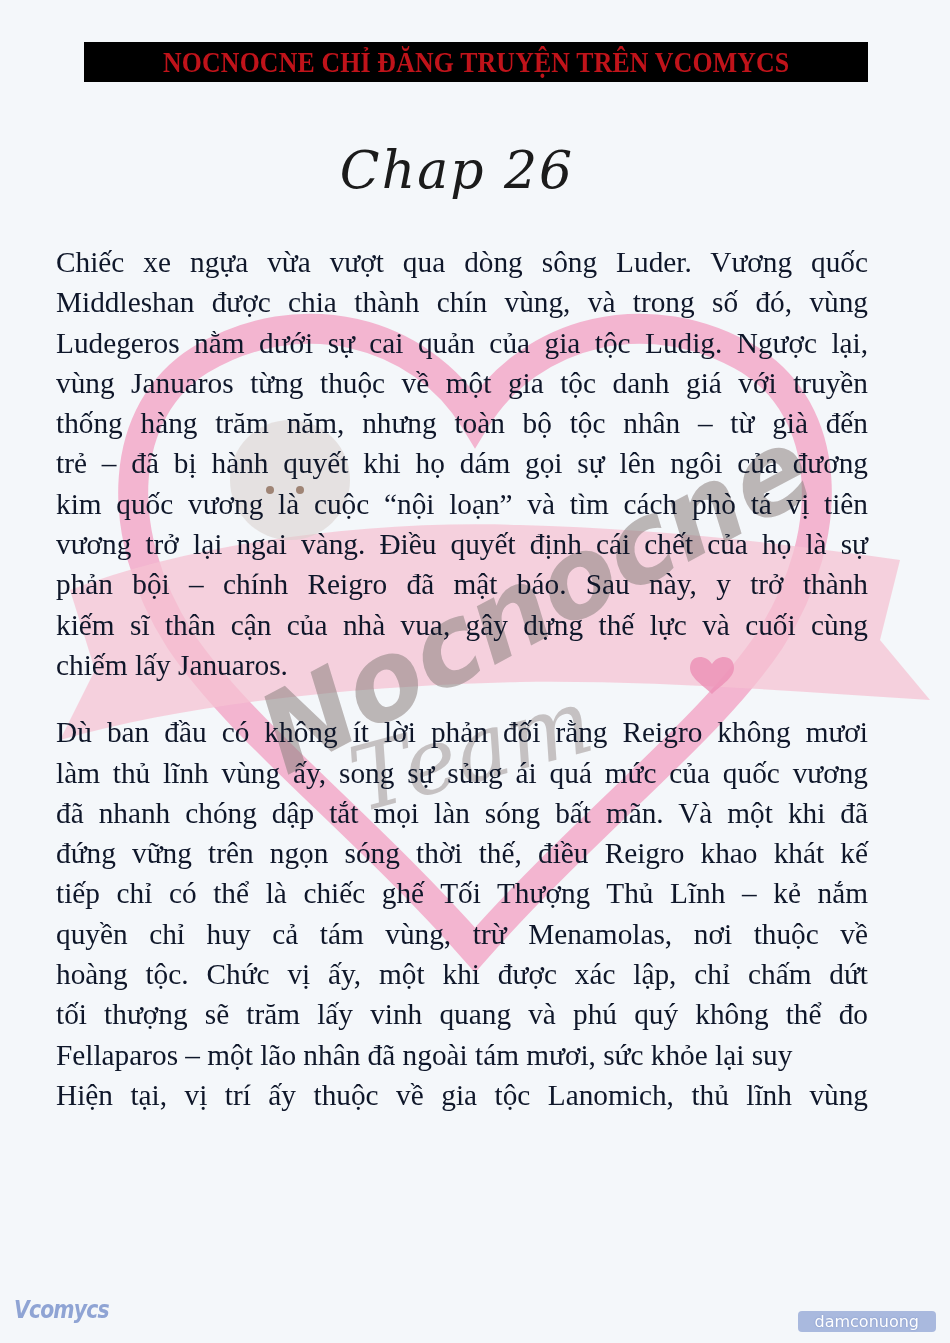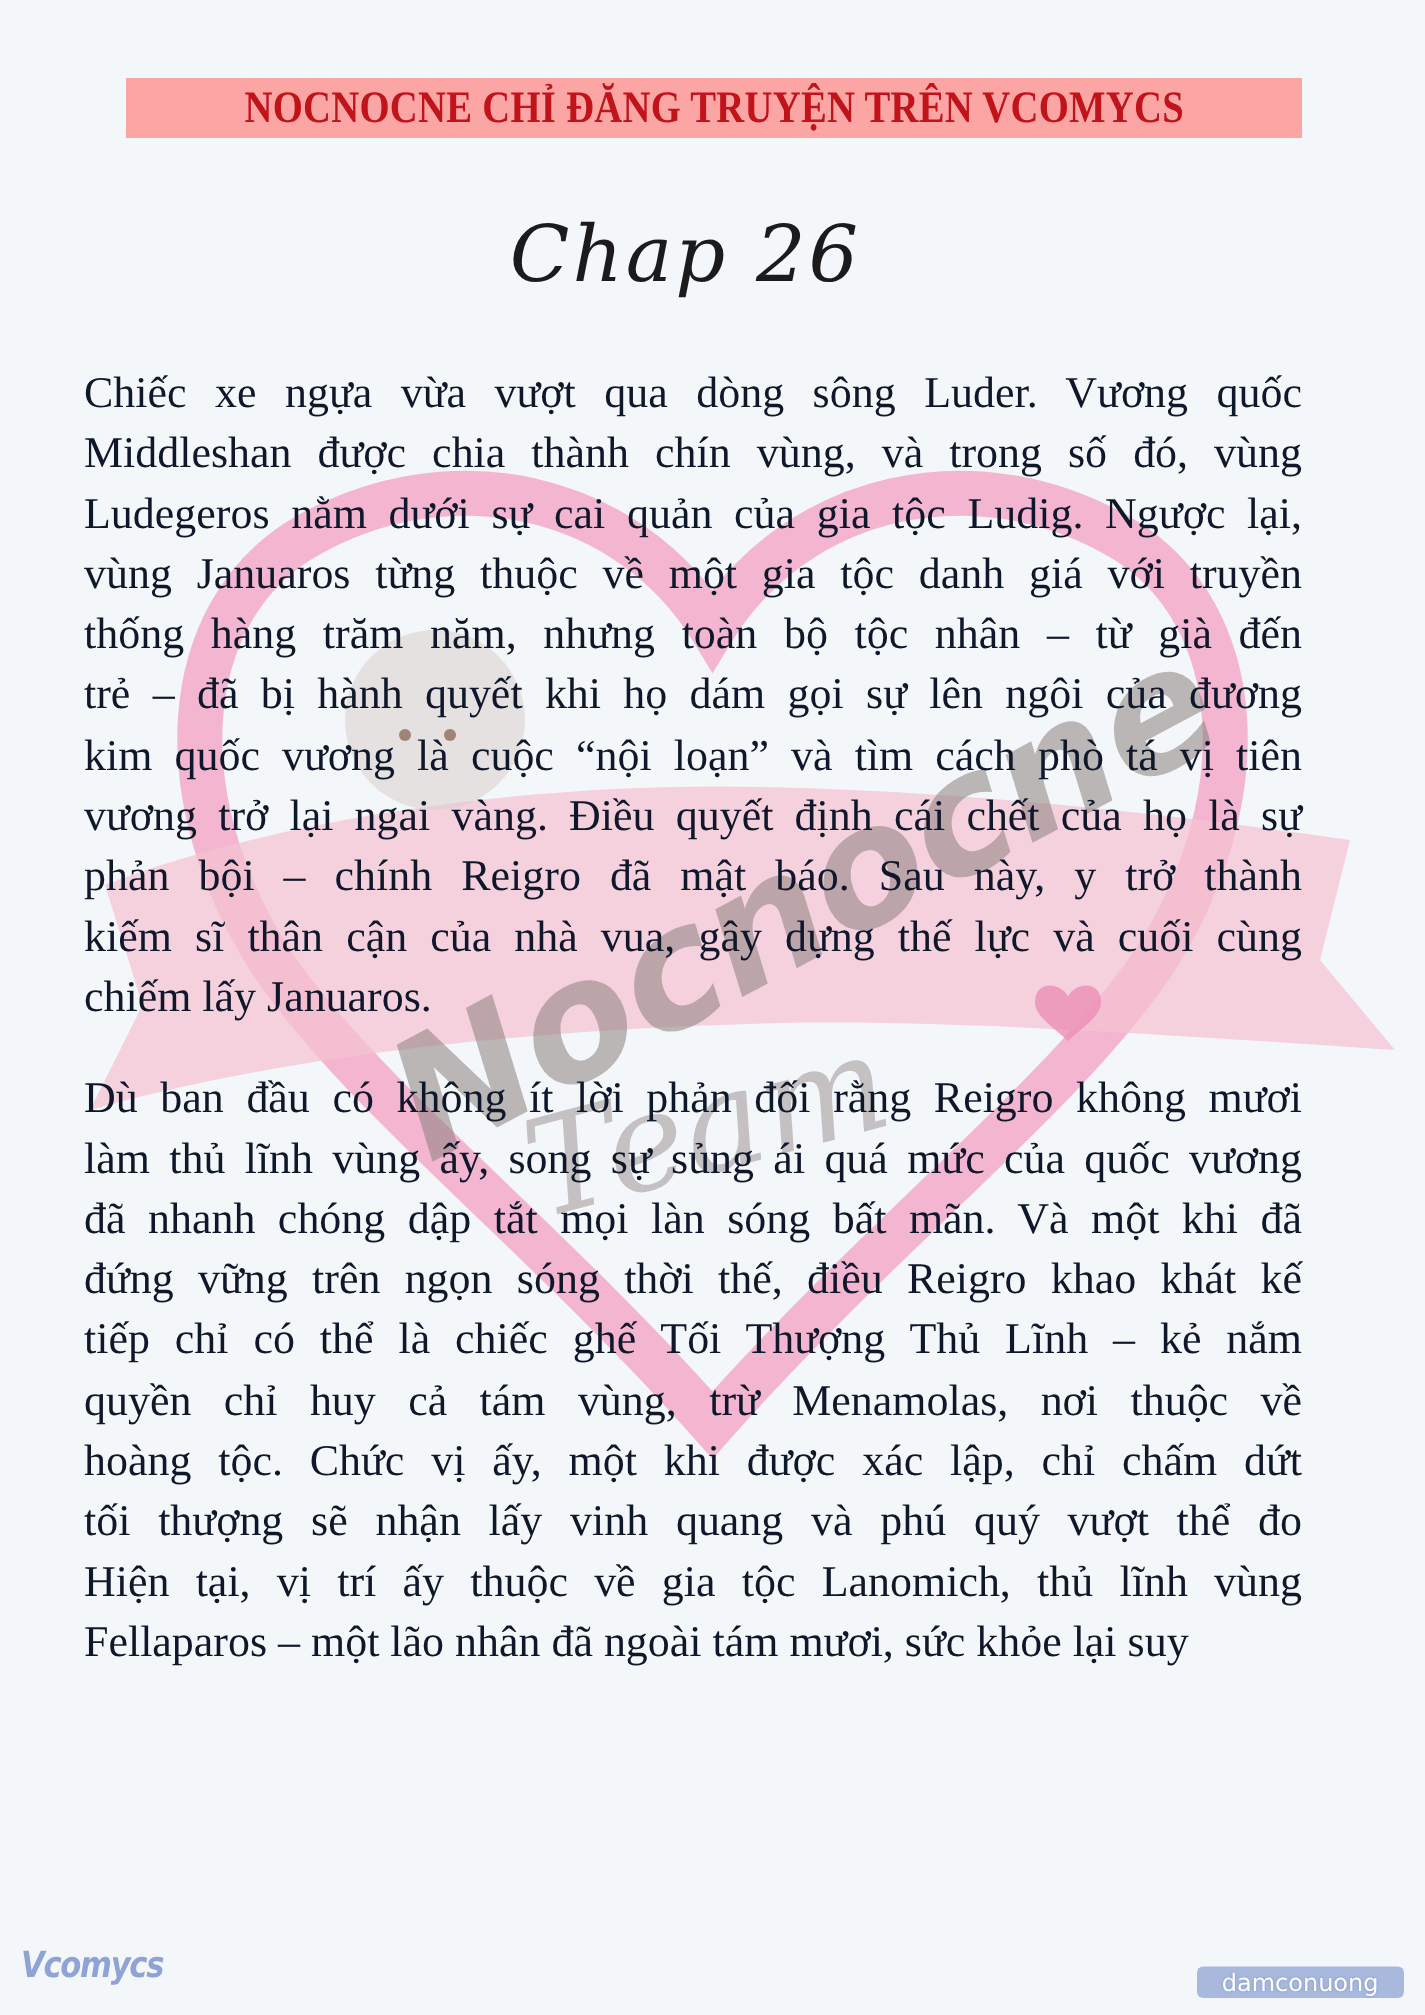--- a/index.html
+++ b/index.html
@@ -2,22 +2,22 @@
 <html><head>
 <meta charset="utf-8">
 <style>
   html, body { margin:0; padding:0; }
   body {
     width:950px; height:1343px; position:relative; overflow:hidden;
     background:#f4f7fa;
     font-family:"Liberation Serif", "DejaVu Serif", serif;
   }
   .banner {
-    position:absolute; left:84px; top:52px; width:784px; height:40px;
-    background:#fca5a5;
+    position:absolute; left:84px; top:42px; width:784px; height:40px;
+    background:#000000;
     display:flex; align-items:center; justify-content:center;
   }
   .banner-text {
     font-family:"Liberation Serif", serif; font-weight:bold;
     font-size:30px; color:#c0131a; letter-spacing:0.2px;
     transform:scaleX(0.86); white-space:nowrap;
   }
   .chap-title {
     position:absolute; left:0; width:914px; top:140px; text-align:center;
     font-family:"DejaVu Serif", serif; font-style:italic; font-size:52px;
@@ -89,20 +89,20 @@
       <span class="line last">chiếm lấy Januaros.</span>
     </p>
     <p class="para">
       <span class="line">Dù ban đầu có không ít lời phản đối rằng Reigro không mươi</span>
       <span class="line">làm thủ lĩnh vùng ấy, song sự sủng ái quá mức của quốc vương</span>
       <span class="line">đã nhanh chóng dập tắt mọi làn sóng bất mãn. Và một khi đã</span>
       <span class="line">đứng vững trên ngọn sóng thời thế, điều Reigro khao khát kế</span>
       <span class="line">tiếp chỉ có thể là chiếc ghế Tối Thượng Thủ Lĩnh – kẻ nắm</span>
       <span class="line">quyền chỉ huy cả tám vùng, trừ Menamolas, nơi thuộc về</span>
       <span class="line">hoàng tộc. Chức vị ấy, một khi được xác lập, chỉ chấm dứt</span>
-      <span class="line">tối thượng sẽ nhận lấy vinh quang và phú quý vượt thể đo</span>
+      <span class="line">tối thượng sẽ trăm lấy vinh quang và phú quý không thể đo</span>
+      <span class="line last">Fellaparos – một lão nhân đã ngoài tám mươi, sức khỏe lại suy</span>
       <span class="line">Hiện tại, vị trí ấy thuộc về gia tộc Lanomich, thủ lĩnh vùng</span>
-      <span class="line last">Fellaparos – một lão nhân đã ngoài tám mươi, sức khỏe lại suy</span>
     </p>
   </div>
 
 <div class="footer-logo">Vcomycs</div>
 <div class="footer-credit">damconuong</div>
 
 </body></html>

